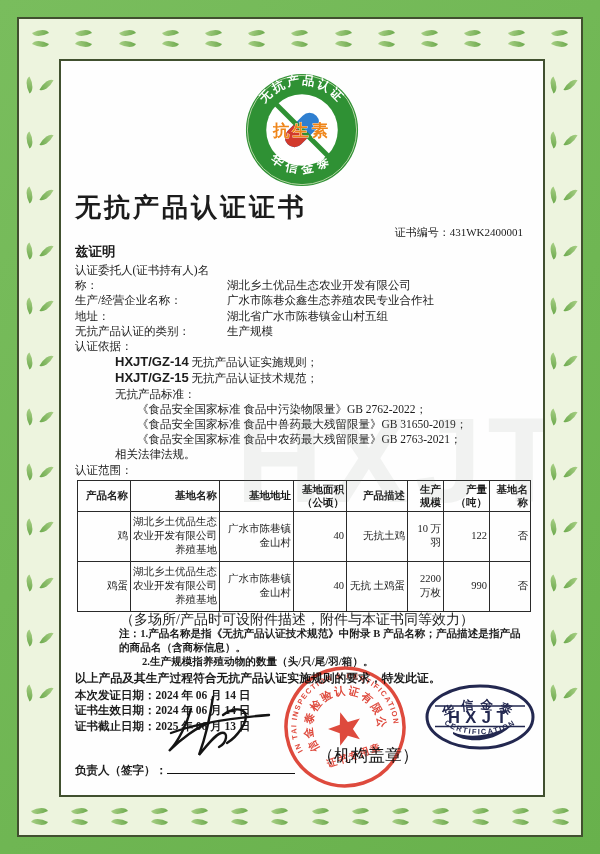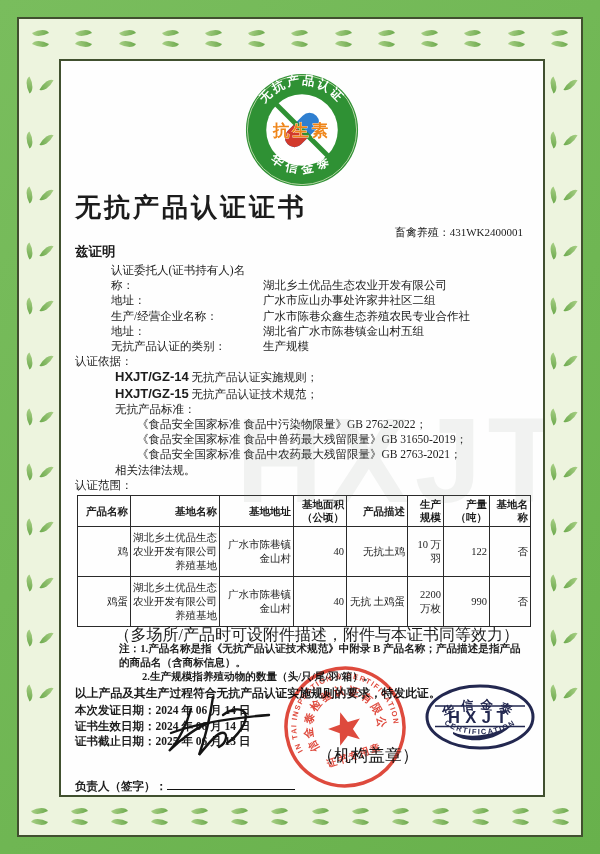--- a/index.html
+++ b/index.html
@@ -26,32 +26,32 @@
   .vpair .l1{transform:rotate(62deg);}
   .vpair .l2{transform:rotate(118deg);}
   
   .cert{position:absolute;left:40px;top:40px;width:486px;height:738px;background:#fefefe;
     border:2px solid #41502f;box-sizing:border-box;padding:0 14px;overflow:hidden;}
   .emblem-wrap{display:flex;justify-content:center;margin-top:11px;}
   .title{text-align:left;font-size:26px;font-weight:bold;letter-spacing:3px;margin-top:6px;line-height:28px;}
   .certno{text-align:right;font-size:11px;margin-top:3px;padding-right:6px;line-height:14px;}
   .zhengming{text-align:left;font-size:13.5px;font-weight:bold;margin-top:4px;line-height:17px;}
   .info{margin-top:3px;font-size:11.5px;line-height:15.2px;}
-  .info-row .lab{display:inline-block;width:152px;margin-left:36px;}
+  .info-row .lab{display:inline-block;width:152px;}
   .blk{font-size:11.5px;line-height:15.2px;}
   .ind1{padding-left:40px;}
   .ind2{padding-left:62px;}
   .code{font-family:"Liberation Sans","DejaVu Sans",sans-serif;font-weight:bold;font-size:13px;}
   table.scope{border-collapse:collapse;table-layout:fixed;width:454px;margin:2px 0 0 2px;
     font-size:10.5px;text-align:right;}
   table.scope th,table.scope td{border:1.4px solid #2a2a2a;padding:1px 2px;vertical-align:middle;
     font-weight:normal;overflow:hidden;}
   table.scope th{height:28px;line-height:13px;font-weight:bold;}
   table.scope td{height:47px;line-height:14px;}
-  .attach{font-size:16px;text-align:right;padding-right:10px;line-height:14px;margin-top:1px;}
+  .attach{font-size:14px;text-align:center;padding-right:10px;line-height:14px;margin-top:1px;}
   .note{font-size:10.6px;font-weight:bold;line-height:14px;margin-left:44px;}
   .note.n2{padding-left:23px;}
   .concl{font-size:11.8px;font-weight:bold;line-height:15px;margin-top:2px;}
   .dates{margin-top:2px;font-size:11.5px;font-weight:bold;line-height:15.5px;}
   .sigrow{margin-top:27px;font-size:11.5px;font-weight:bold;line-height:15px;}
   .sigline{display:inline-block;width:128px;border-bottom:1.6px solid #111;height:12px;}
   
   .watermark{position:absolute;left:175px;top:330px;width:300px;text-align:center;
     font-family:"Liberation Sans","DejaVu Sans",sans-serif;font-size:120px;font-weight:bold;
     letter-spacing:6px;color:rgba(130,135,130,0.10);pointer-events:none;}
@@ -303,27 +303,26 @@
           <rect x="-21" y="-10" width="42" height="20" rx="10" fill="#2f7fd0"></rect>
           <rect x="-21" y="-10" width="42" height="20" rx="10" fill="#d23a2c" clip-path="url(#capL)"></rect>
         </g>
         <line x1="32" y1="32" x2="88" y2="88" stroke="#2f9134" stroke-width="5"></line>
         <text x="60" y="66" font-size="17" font-weight="bold" fill="#ef8519" letter-spacing="3" text-anchor="middle" stroke="#ffffff" stroke-width="0.5" paint-order="stroke" font-family="Liberation Sans, DejaVu Sans, sans-serif">抗生素</text>
       </svg>
     </div>
 
     <div class="title">无抗产品认证证书</div>
 
-    <div class="certno"><span>畜禽养殖：</span><span>431WK2400001</span></div>
+    <div class="certno"><span>证书编号：</span><span>431WK2400001</span></div>
 
     <div class="zhengming">兹证明</div>
 
     <div class="info">
       <div class="info-row"><span class="lab">认证委托人(证书持有人)名称：</span><span>湖北乡土优品生态农业开发有限公司</span></div>
-      <div class="info-row"><span class="lab">地址：</span><span>广水市应山办事处许家井社区二组</span></div>
       <div class="info-row"><span class="lab">生产/经营企业名称：</span><span>广水市陈巷众鑫生态养殖农民专业合作社</span></div>
       <div class="info-row"><span class="lab">地址：</span><span>湖北省广水市陈巷镇金山村五组</span></div>
       <div class="info-row"><span class="lab">无抗产品认证的类别：</span><span>生产规模</span></div>
     </div>
 
     <div class="blk">
       <div>认证依据：</div>
       <div class="ind1"><span class="code">HXJT/GZ-14</span><span> 无抗产品认证实施规则；</span></div>
       <div class="ind1"><span class="code">HXJT/GZ-15</span><span> 无抗产品认证技术规范；</span></div>
       <div class="ind1">无抗产品标准：</div>

